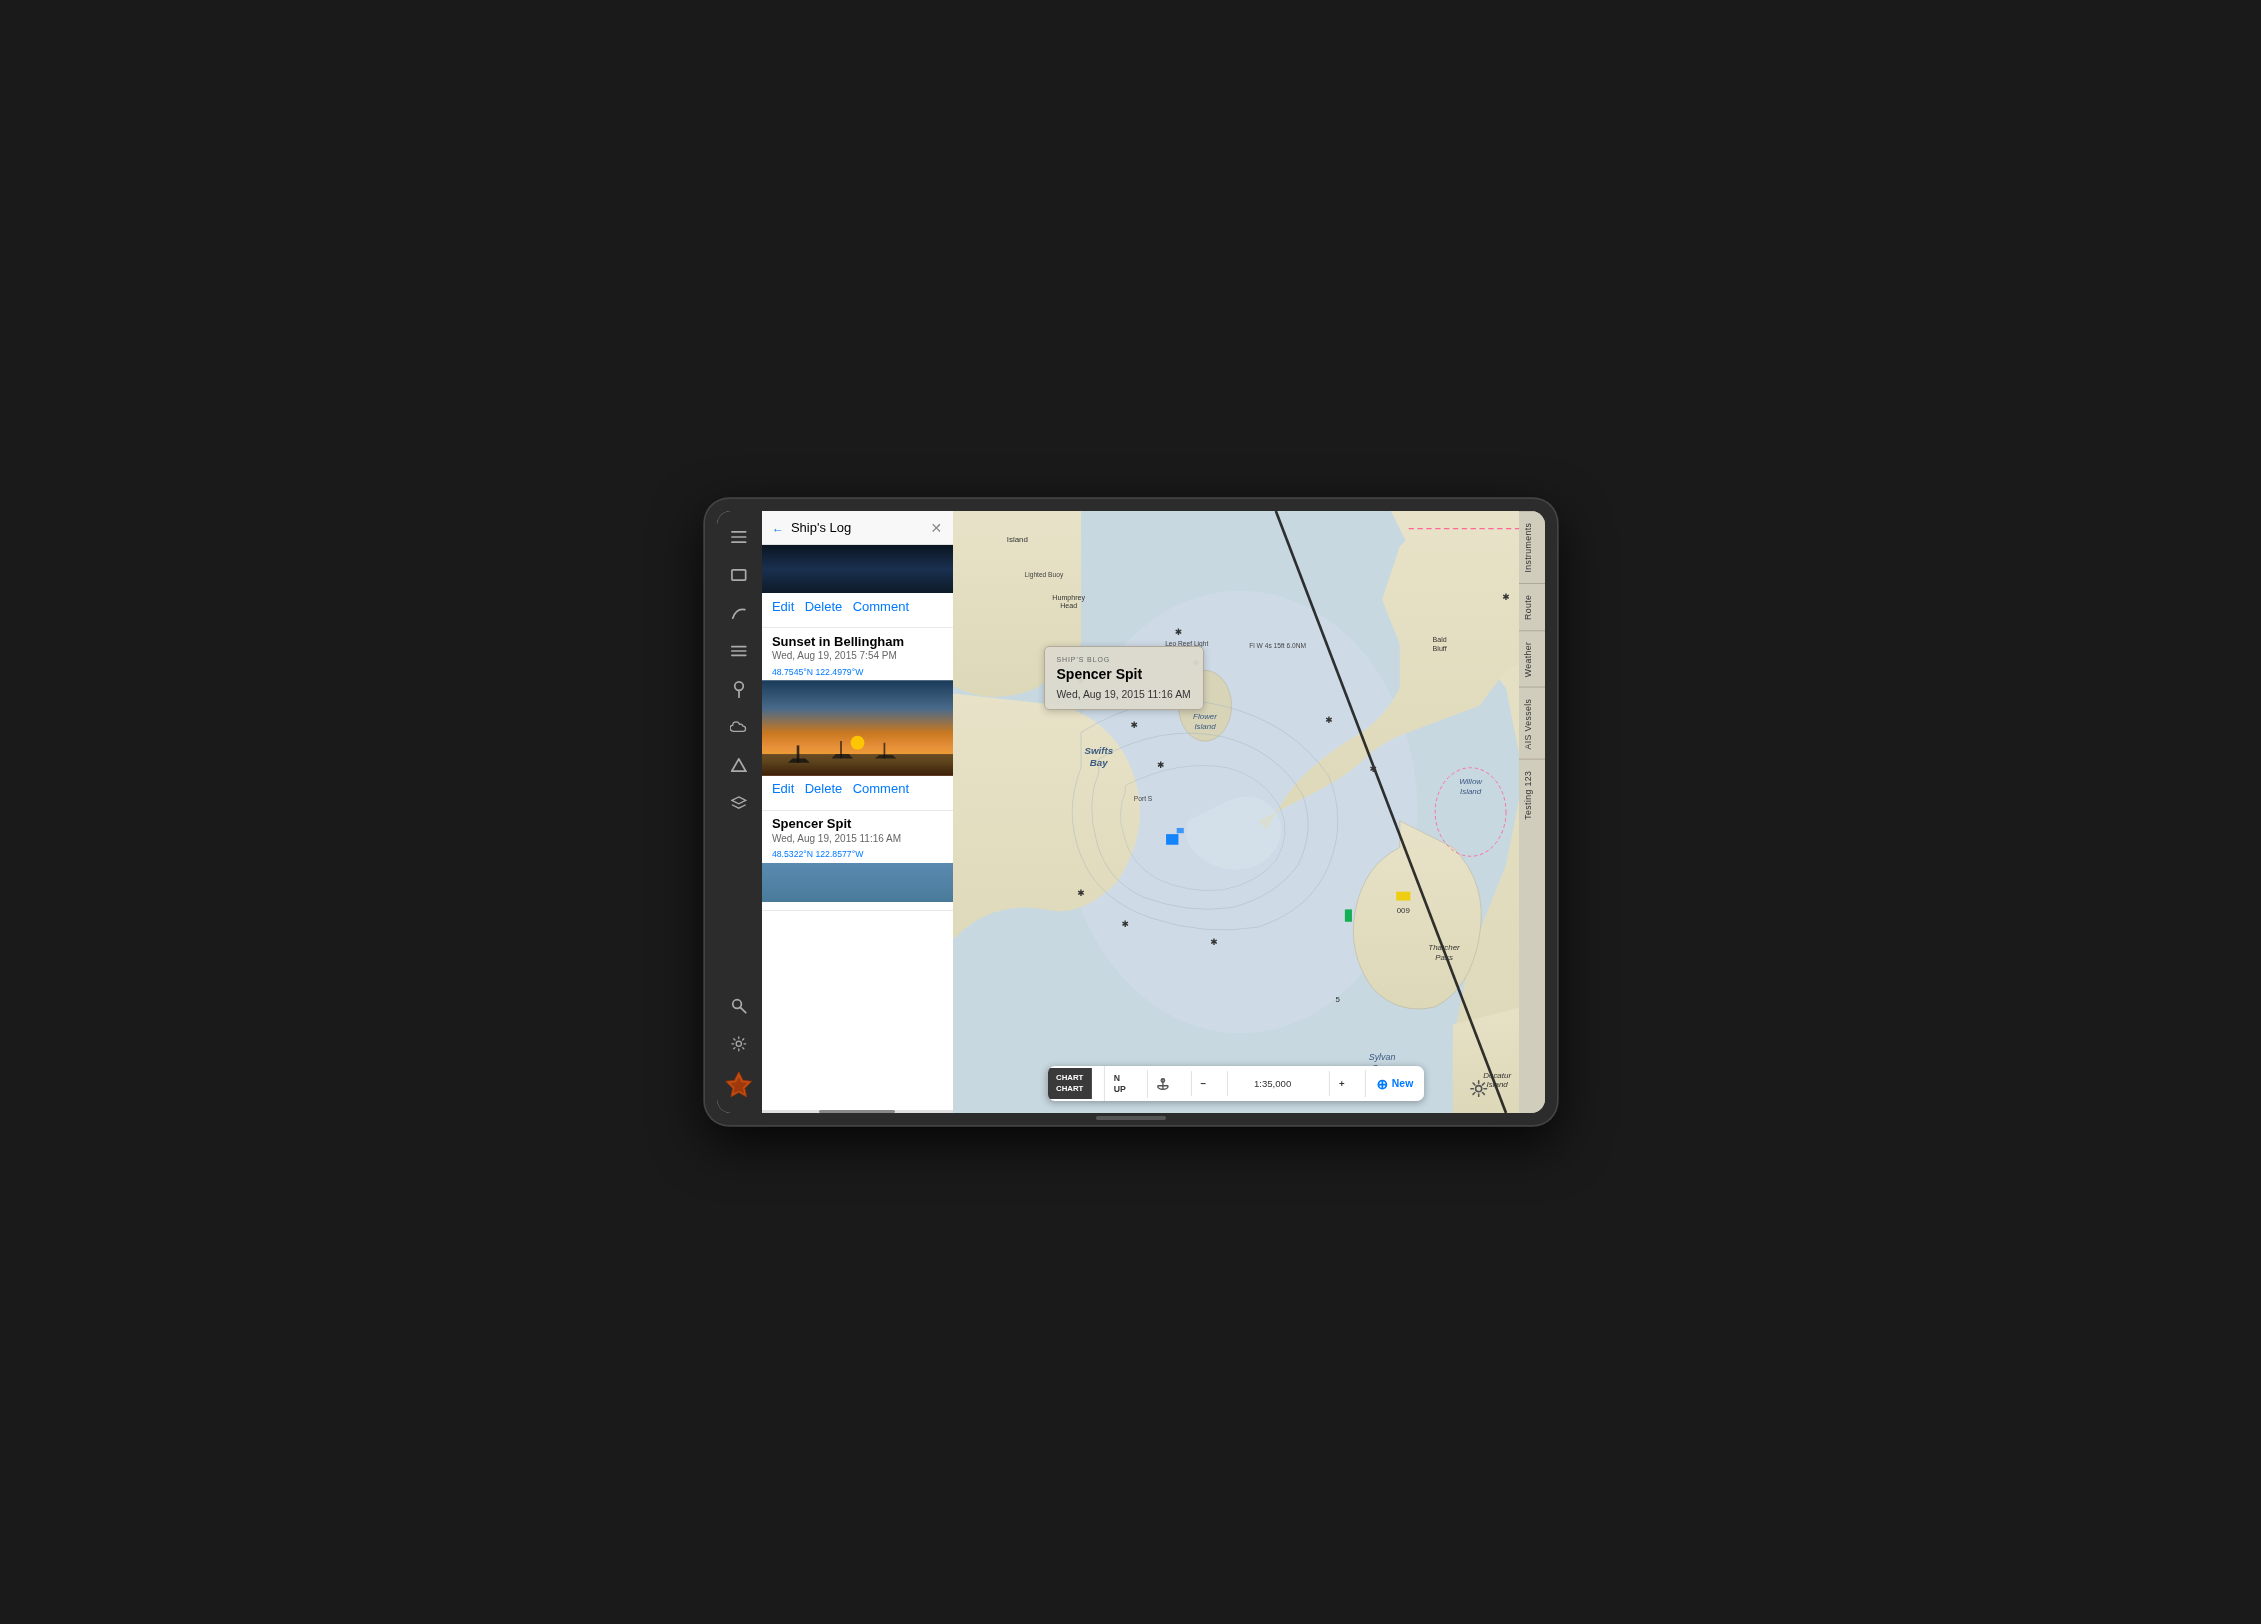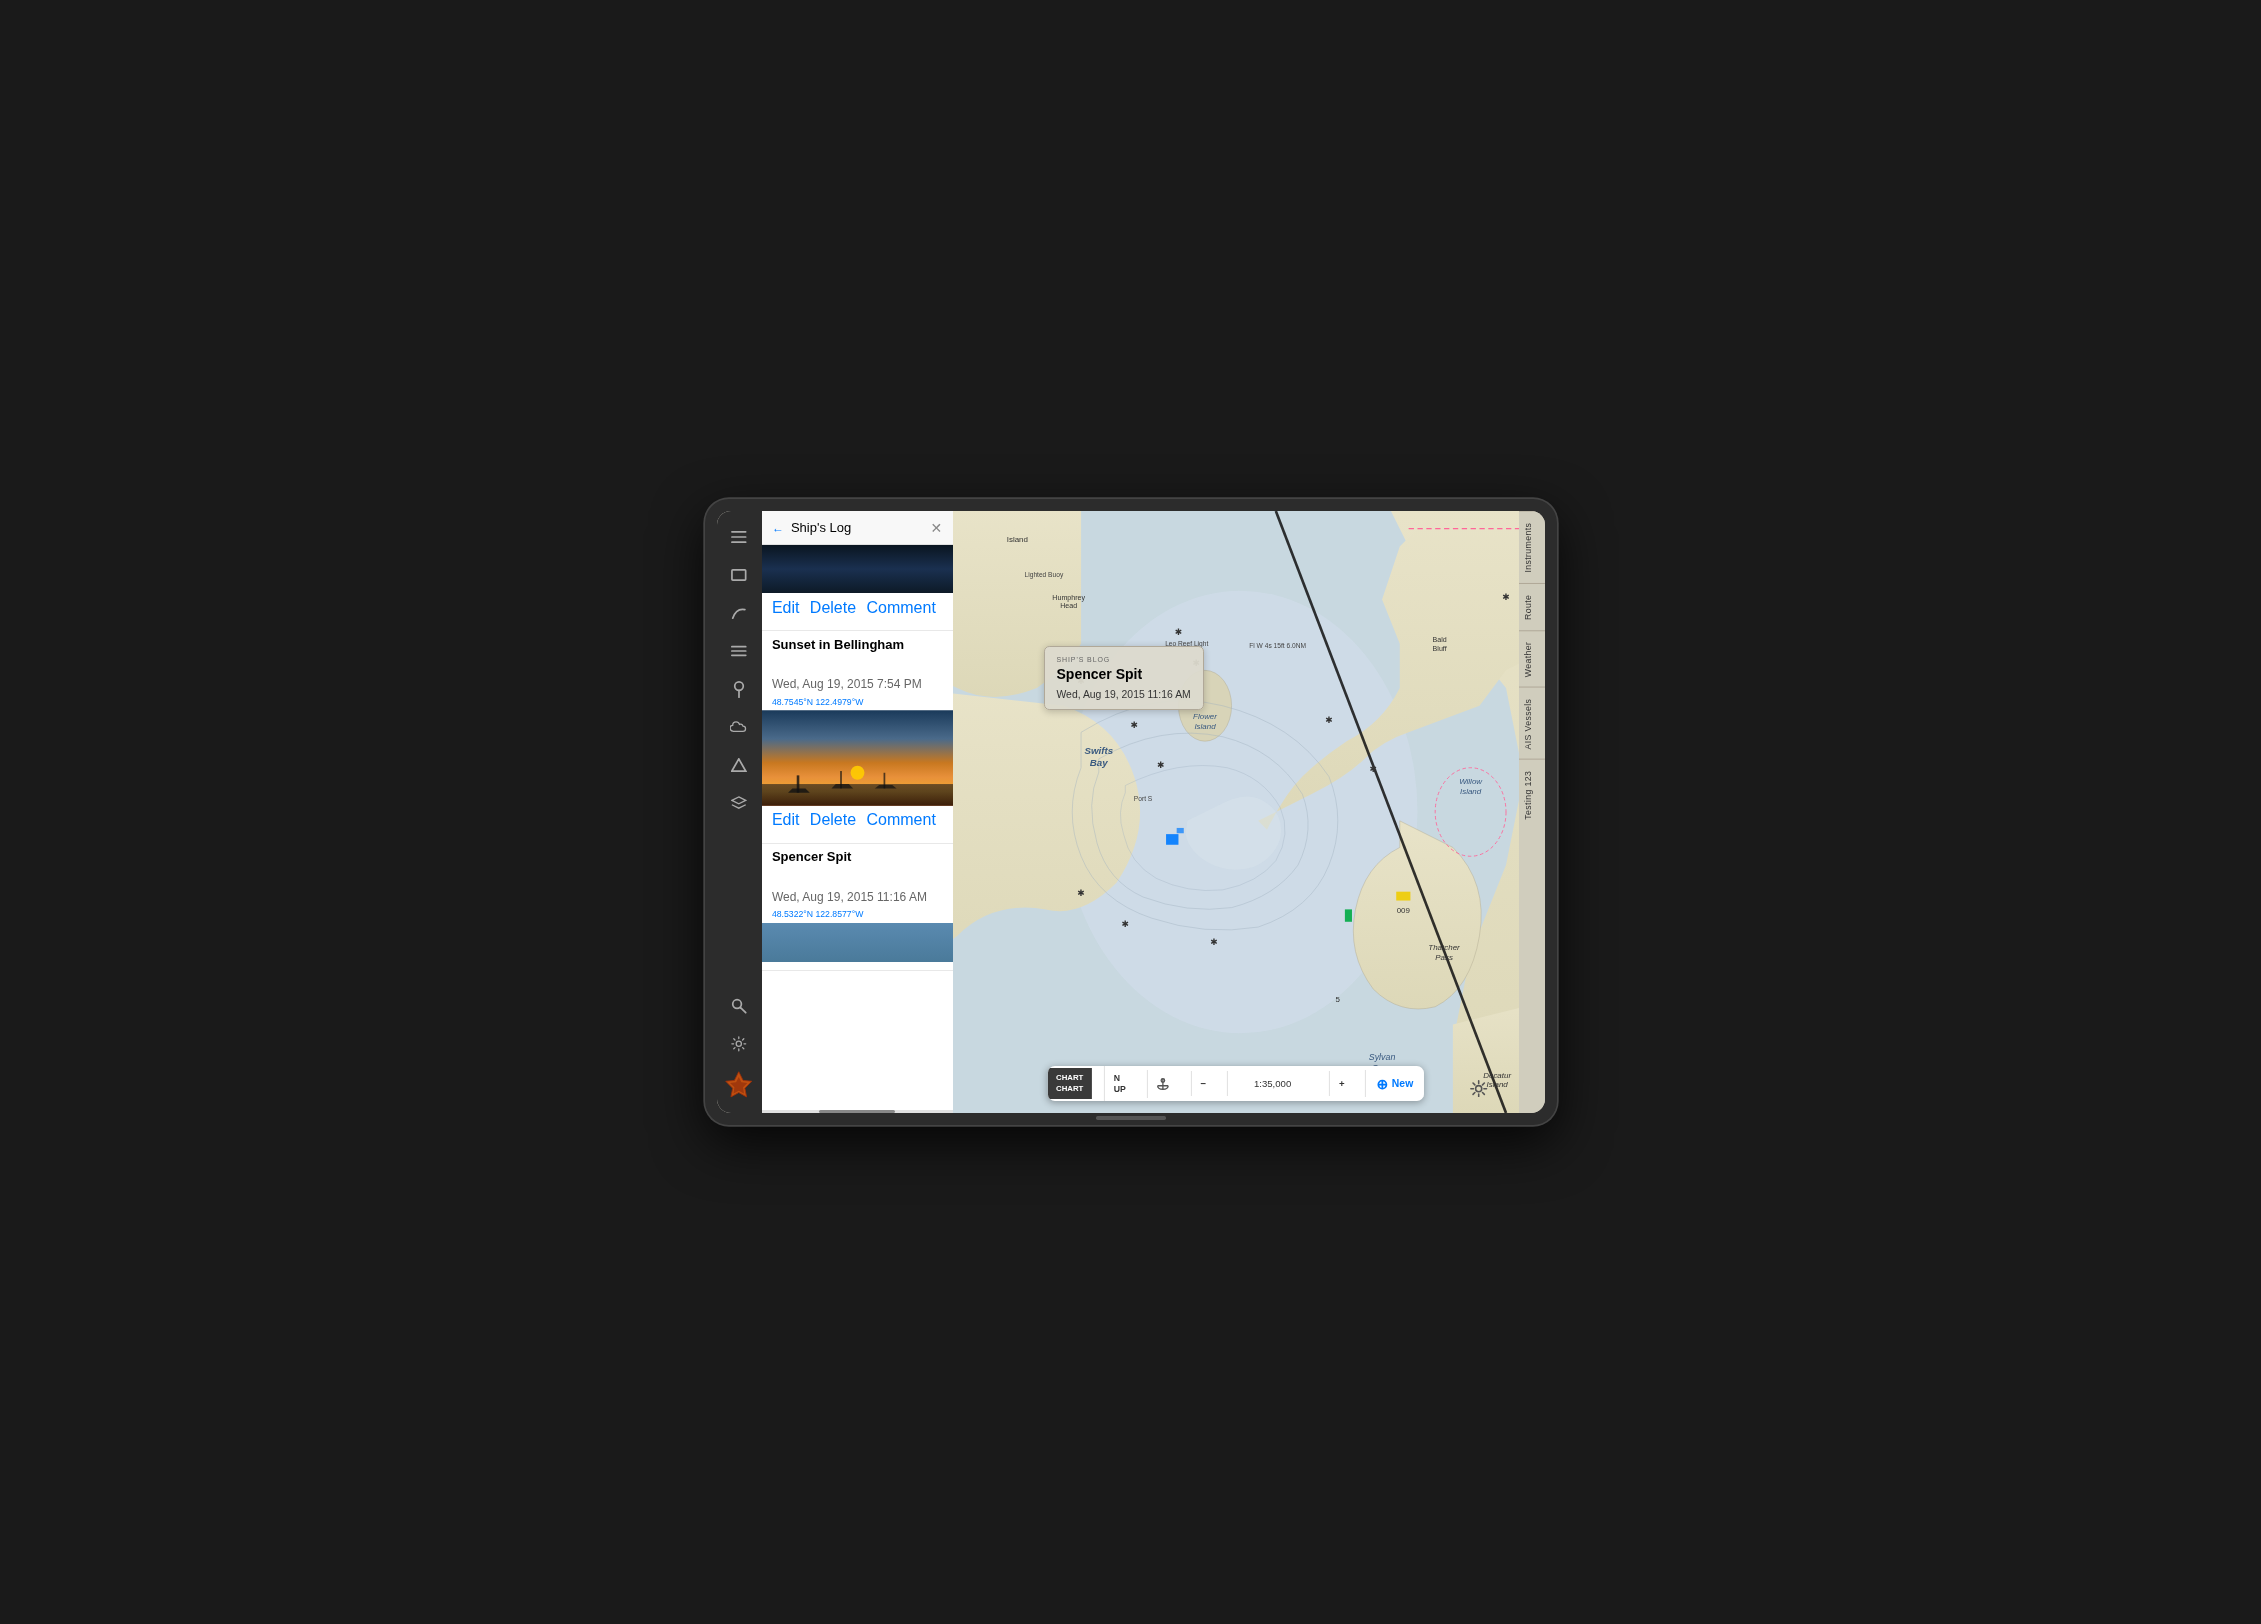--- a/index.html
+++ b/index.html
@@ -117,40 +117,39 @@
       height: 39px;
       background: linear-gradient(180deg, #5a8ab0 0%, #4a7a9a 100%);
     }
     .log-entry-actions {
       display: flex;
       gap: 10.4px;
       padding: 5.2px 10.4px;
     }
     .log-action-btn {
       color: #007aff;
-      font-size: 16px;
+      font-size: 13px;
       cursor: pointer;
     }
     .log-entry-title {
       font-size: 13px;
       font-weight: 700;
       color: #000;
       padding: 5.2px 10.4px 1.7px;
     }
     .log-entry-meta {
       display: flex;
       gap: 5.2px;
       align-items: center;
       padding: 0 10.4px 3.5px;
       flex-wrap: wrap;
     }
     .log-entry-date {
-      font-size: 12px;
+      font-size: 10px;
       color: #666;
-      margin-top: 24px;
     }
     .log-entry-coords {
       font-size: 8.7px;
       color: #007aff;
     }
     .log-entry-text {
       font-size: 9.6px;
       color: #333;
       padding: 3.5px 10.4px 7px;
       line-height: 1.5;

